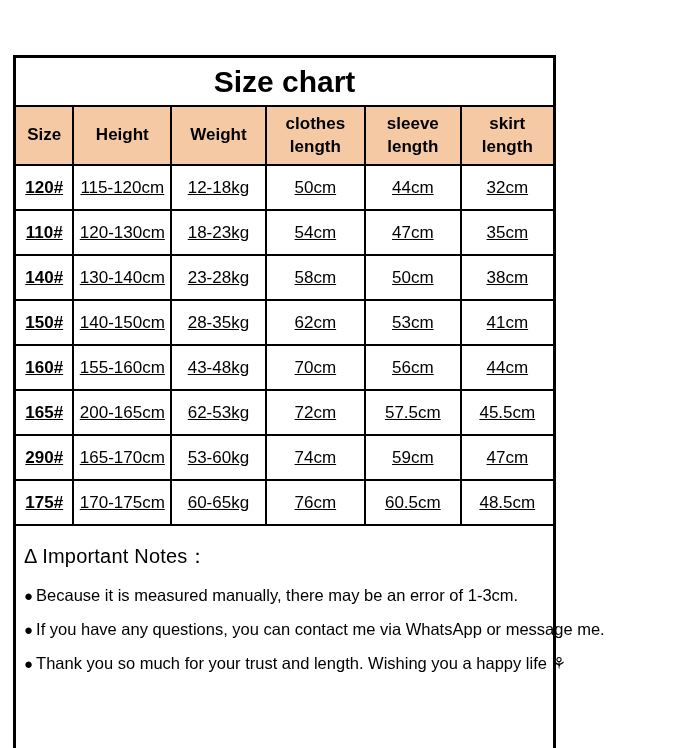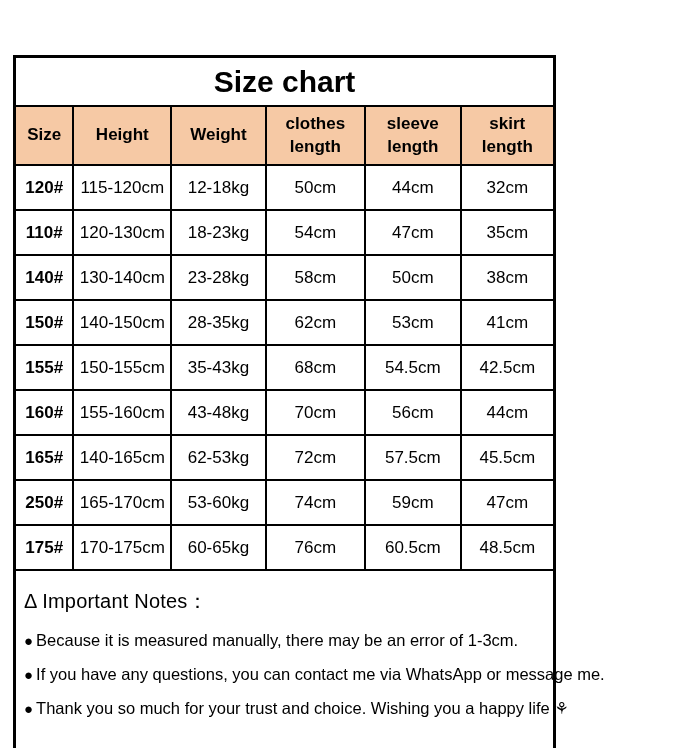--- a/index.html
+++ b/index.html
@@ -41,21 +41,21 @@
   }
   .size-table th:first-child, .size-table td:first-child { border-left: none; }
   .size-table th:last-child,  .size-table td:last-child  { border-right: none; }
   .size-table thead th { border-top: none; }
   .size-table thead tr { height: 58px; }
   .size-table thead th {
     background: #F6C9A5;
     font-weight: bold;
     line-height: 1.35;
   }
-  .size-table tbody tr { height: 45px; }
+  .size-table tbody tr { height: 45px; text-decoration: underline; }
   .size-table tbody td:first-child { font-weight: bold; }
   .col-size    { width: 10.7%; }
   .col-height  { width: 18.2%; }
   .col-weight  { width: 17.6%; }
   .col-clothes { width: 18.5%; }
   .col-sleeve  { width: 17.8%; }
   .col-skirt   { width: 17.2%; }
   .notes {
     padding: 17px 10px 0 8px;
   }
@@ -129,45 +129,37 @@
       </tr>
       <tr>
         <td>150#</td>
         <td>140-150cm</td>
         <td>28-35kg</td>
         <td>62cm</td>
         <td>53cm</td>
         <td>41cm</td>
       </tr>
       <tr>
-        <td>155#</td>
-        <td>150-155cm</td>
-        <td>35-43kg</td>
-        <td>68cm</td>
-        <td>54.5cm</td>
-        <td>42.5cm</td>
-      </tr>
-      <tr>
         <td>160#</td>
         <td>155-160cm</td>
         <td>43-48kg</td>
         <td>70cm</td>
         <td>56cm</td>
         <td>44cm</td>
       </tr>
       <tr>
         <td>165#</td>
-        <td>140-165cm</td>
+        <td>200-165cm</td>
         <td>62-53kg</td>
         <td>72cm</td>
         <td>57.5cm</td>
         <td>45.5cm</td>
       </tr>
       <tr>
-        <td>250#</td>
+        <td>290#</td>
         <td>165-170cm</td>
         <td>53-60kg</td>
         <td>74cm</td>
         <td>59cm</td>
         <td>47cm</td>
       </tr>
       <tr>
         <td>175#</td>
         <td>170-175cm</td>
         <td>60-65kg</td>
@@ -180,17 +172,17 @@
 
   <div class="notes">
     <div class="notes-heading">Δ Important Notes：</div>
     <div class="note-line">
       <span class="note-bullet">●</span><span>Because it is measured manually, there may be an error of 1-3cm.</span>
     </div>
     <div class="note-line">
       <span class="note-bullet">●</span><span>If you have any questions, you can contact me via WhatsApp or message me.</span>
     </div>
     <div class="note-line">
-      <span class="note-bullet">●</span><span>Thank you so much for your trust and choice. Wishing you a happy life ⚘</span>
+      <span class="note-bullet">●</span><span>Thank you so much for your trust and length. Wishing you a happy life ⚘</span>
     </div>
   </div>
 
 </div>
 
 </body></html>

